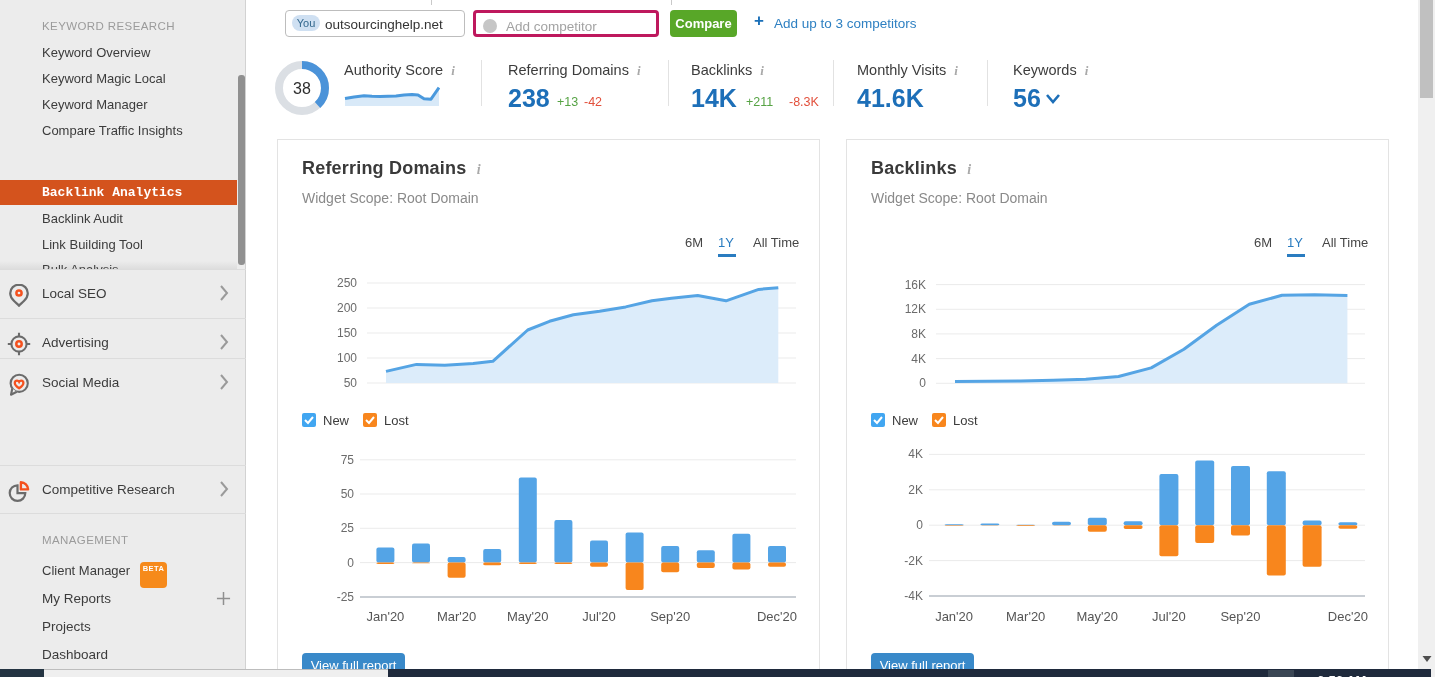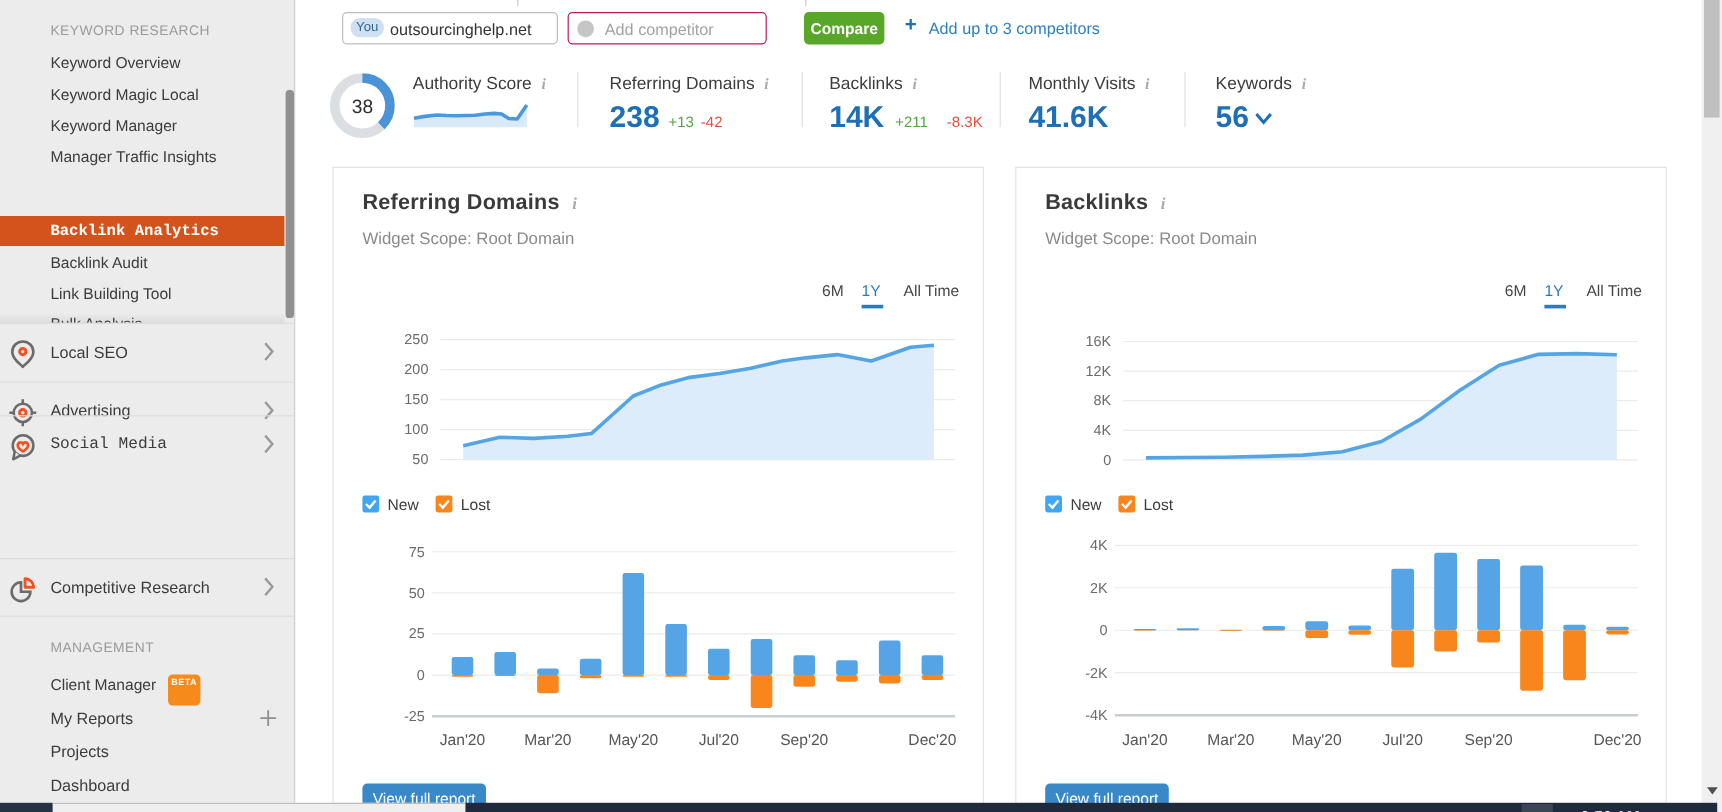--- a/index.html
+++ b/index.html
@@ -20,21 +20,21 @@
   #side-thumb { position:absolute; left:238px; top:75px; width:7px; height:190px;
     background:#909090; border-radius:3px; }
 </style>
 </head>
 <body>
 <div id="sidebar">
   <div class="sec-h" style="top:20px;">KEYWORD RESEARCH</div>
   <div class="sub-item" style="top:45px;">Keyword Overview</div>
   <div class="sub-item" style="top:71px;">Keyword Magic Local</div>
   <div class="sub-item" style="top:97px;">Keyword Manager</div>
-  <div class="sub-item" style="top:123px;">Manager Traffic Insights</div>
+  <div class="sub-item" style="top:123px;">Compare Traffic Insights</div>
   <div class="sec-h" style="top:160px;margin-top:32px;">LINK BUILDING</div>
   <div class="active-row" style="top:180px;font-family:Liberation Mono, monospace;">
       <span>Backlink Analytics</span>
     </div>
   <div class="sub-item" style="top:211px;">Backlink Audit</div>
   <div class="sub-item" style="top:237px;">Link Building Tool</div>
   <div class="sub-item" style="top:262px; height:7px; overflow:hidden;">Bulk Analysis</div>
   <div id="side-thumb"></div>
   <div class="abs" style="left:0; top:261px; width:237px; height:8px; background:linear-gradient(rgba(120,120,120,0),rgba(120,120,120,0.13));"></div>
 
@@ -52,21 +52,21 @@
     <svg class="nav-ic" width="24" height="24" viewBox="0 0 24 24" fill="none">
       <circle cx="12" cy="12" r="7.6" stroke="#6b6b6b" stroke-width="2.1"></circle>
       <path d="M12 .8v3.6M12 19.6v3.6M.8 12h3.6M19.6 12h3.6" stroke="#6b6b6b" stroke-width="2.1"></path>
       <circle cx="12" cy="12" r="2.7" stroke="#f4511e" stroke-width="2.5"></circle>
     </svg>
     <span class="lbl">Advertising</span>
     <svg class="chev" width="10" height="18" viewBox="0 0 10 18">
         <path d="M2 2 L8 9 L2 16" stroke="#9a9a9a" stroke-width="2" fill="none"></path>
       </svg>
   </div>
-  <div class="nav-row" style="top:346px;font-family:Liberation Mono, monospace;">
+  <div class="nav-row" style="top:358px;">
     <svg class="nav-ic" width="24" height="24" viewBox="0 0 24 24" fill="none">
       <circle cx="12.2" cy="11.3" r="8.6" stroke="#6b6b6b" stroke-width="2.1"></circle>
       <path d="M5.3 16.5 L4 22.8 L9.8 19.7" fill="#ececec" stroke="#6b6b6b" stroke-width="2.1" stroke-linejoin="round"></path>
       <path d="M12.1 16.2c-2.7-1.7-4.3-3.4-4.3-5.2 0-1.4 1.1-2.4 2.3-2.4.9 0 1.6.4 2 1.2.4-.8 1.1-1.2 2-1.2 1.2 0 2.3 1 2.3 2.4 0 1.8-1.6 3.5-4.3 5.2z" stroke="#f4511e" stroke-width="2.3"></path>
     </svg>
     <span class="lbl">Social Media</span>
     <svg class="chev" width="10" height="18" viewBox="0 0 10 18">
         <path d="M2 2 L8 9 L2 16" stroke="#9a9a9a" stroke-width="2" fill="none"></path>
       </svg>
   </div>
@@ -91,21 +91,21 @@
   <div class="sub-item" style="top:647px; font-size:13.5px;">Dashboard</div>
 </div>
 
 <div class="abs" style="left:431px; top:0; width:1px; height:5px; background:#c9c9c9;"></div>
 <div class="abs" style="left:671px; top:0; width:1px; height:5px; background:#c9c9c9;"></div>
 
 <div class="abs" style="left:285px; top:10px; width:180px; height:27px; border:1px solid #bdbdbd; border-radius:4px; background:#fff;">
   <span style="position:absolute; left:6px; top:4px; width:28px; background:#cfe0f2; color:#33688e; font-size:11px; border-radius:9px; padding:2px 0; text-align:center;">You</span>
   <span style="position:absolute; left:39px; top:6px; font-size:13.5px; color:#333;">outsourcinghelp.net</span>
 </div>
-<div class="abs" style="left:473px; top:10px; width:166px; height:27px; border:1px solid #be185d; border-radius:4px; background:#fff;">
+<div class="abs" style="left:473px; top:10px; width:186px; height:27px; border:3px solid #be185d; border-radius:4px; background:#fff;">
   <span style="position:absolute; left:7px; top:6px; width:14px; height:14px; border-radius:50%; background:#c6c6c6;"></span>
   <span style="position:absolute; left:30px; top:6px; font-size:13.5px; color:#a3a3a3;">Add competitor</span>
 </div>
 <div class="abs" style="left:670px; top:10px; width:67px; height:27px; background:#58a728; border-radius:4px; color:#fff; font-size:13px; font-weight:bold; text-align:center; line-height:27px;">Compare</div>
 <div class="abs" style="left:754px; top:11px; color:#1a6fb8; font-size:17px; font-weight:bold;">+</div>
 <div class="abs" style="left:774px; top:16px; color:#2e80c2; font-size:13.5px;">Add up to 3 competitors</div>
 
 <svg class="abs" style="left:275px; top:61px;" width="54" height="54" viewBox="0 0 54 54">
   <circle cx="27" cy="27" r="23" fill="none" stroke="#dbdfe4" stroke-width="8"></circle>
   <circle cx="27" cy="27" r="23" fill="none" stroke="#4b93d9" stroke-width="8" stroke-dasharray="54.8 144.5" transform="rotate(-90 27 27)"></circle>

